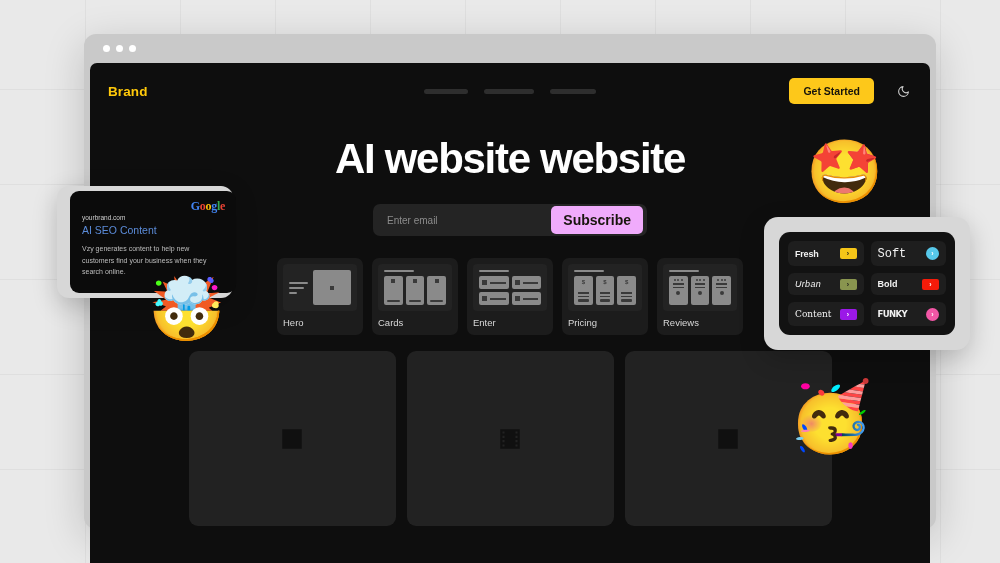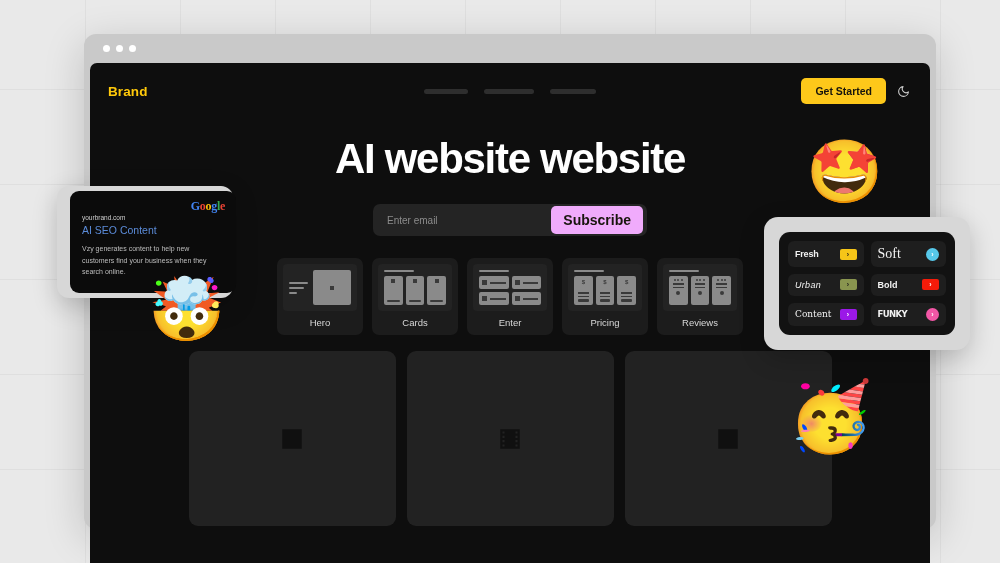--- a/index.html
+++ b/index.html
@@ -78,21 +78,21 @@
     border-radius: 3px;
     background: #2e2e2e;
   }
   .nav-stub.w1 { width: 44px; }
   .nav-stub.w2 { width: 50px; }
   .nav-stub.w3 { width: 46px; }
   #nav-right {
     margin-left: auto;
     display: flex;
     align-items: center;
-    gap: 8px;
+    gap: 20px;
   }
   #get-started {
     background: #fdc81a;
     color: #16140c;
     font-size: 10.5px;
     font-weight: 700;
     border: none;
     border-radius: 5px;
     padding: 7px 14px;
     cursor: pointer;
@@ -165,21 +165,20 @@
   .sec-thumb {
     height: 47px;
     background: #232323;
     border-radius: 4px;
     padding: 6px;
     display: flex;
     gap: 3px;
     align-items: stretch;
   }
   .sec-label {
-    text-align: center;
     color: #d8d8d8;
     font-size: 9.5px;
     padding: 6px 0 7px;
   }
   .gl { background: #8a8a8a; border-radius: 1px; }
   .box { background: #8a8a8a; border-radius: 2px; display:flex; align-items:center; justify-content:center; }
   .minisq { width: 4px; height: 4px; background: #3a3a3a; }
 
   
   .th-hero { flex-direction: row; gap: 5px; }
@@ -296,21 +295,21 @@
     background: #1e1e1e;
     border-radius: 6px;
     display: flex;
     align-items: center;
     justify-content: space-between;
     padding: 0 7px;
     cursor: pointer;
   }
   .style-name { color: #f2f2f2; font-size: 9px; }
   .style-name.fresh { font-weight: 800; letter-spacing: -0.2px; }
-  .style-name.soft  { font-family: Liberation Serif, serif; font-size: 14px; text-align: center; }
+  .style-name.soft  { font-family: Liberation Mono, monospace; font-size: 12px; text-align: center; }
   .style-name.urban { font-weight: 400; letter-spacing: 0.3px; font-style: italic; }
   .style-name.bold  { font-weight: 800; }
   .style-name.elegant { font-family: "DejaVu Serif", serif; font-size: 9px; }
   .style-name.funky { font-family: "DejaVu Sans", sans-serif; font-weight: 800; font-size: 8.5px; letter-spacing: -0.6px; }
   .style-chip {
     width: 17px; height: 11px;
     border-radius: 2px;
     display: flex; align-items: center; justify-content: center;
     color: #1a1a1a;
     font-size: 7px;

